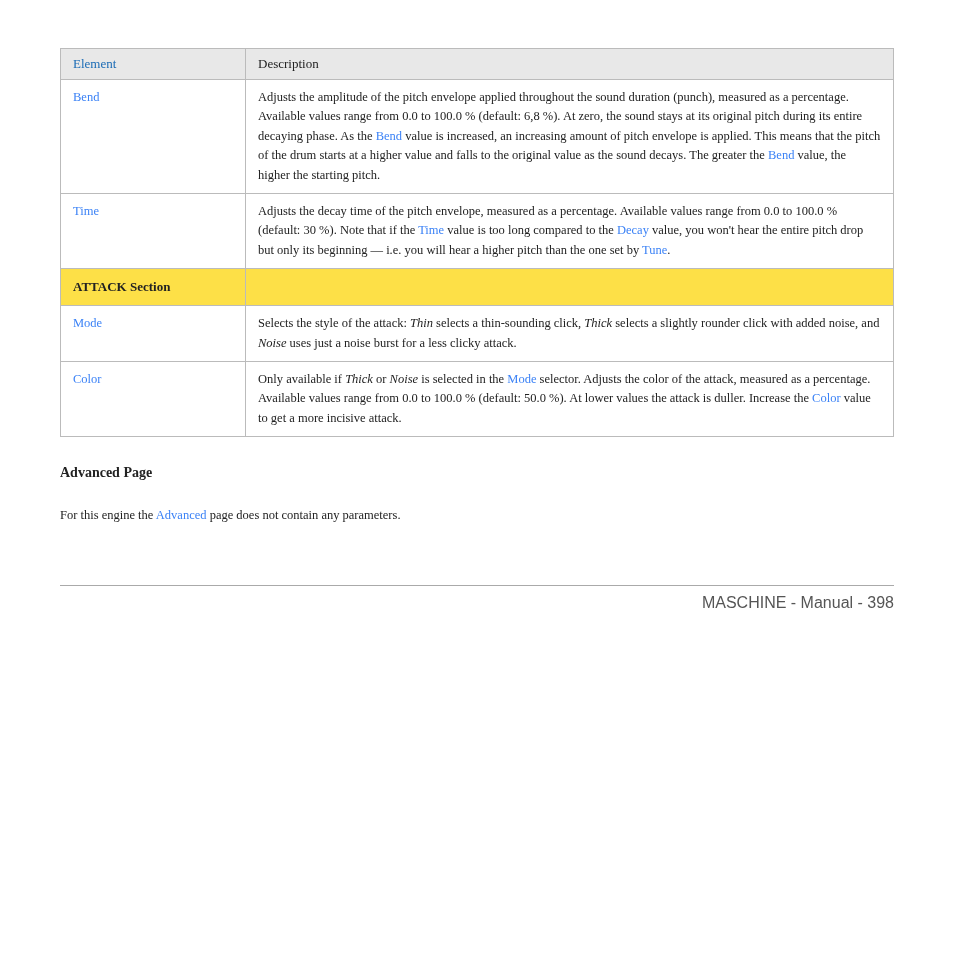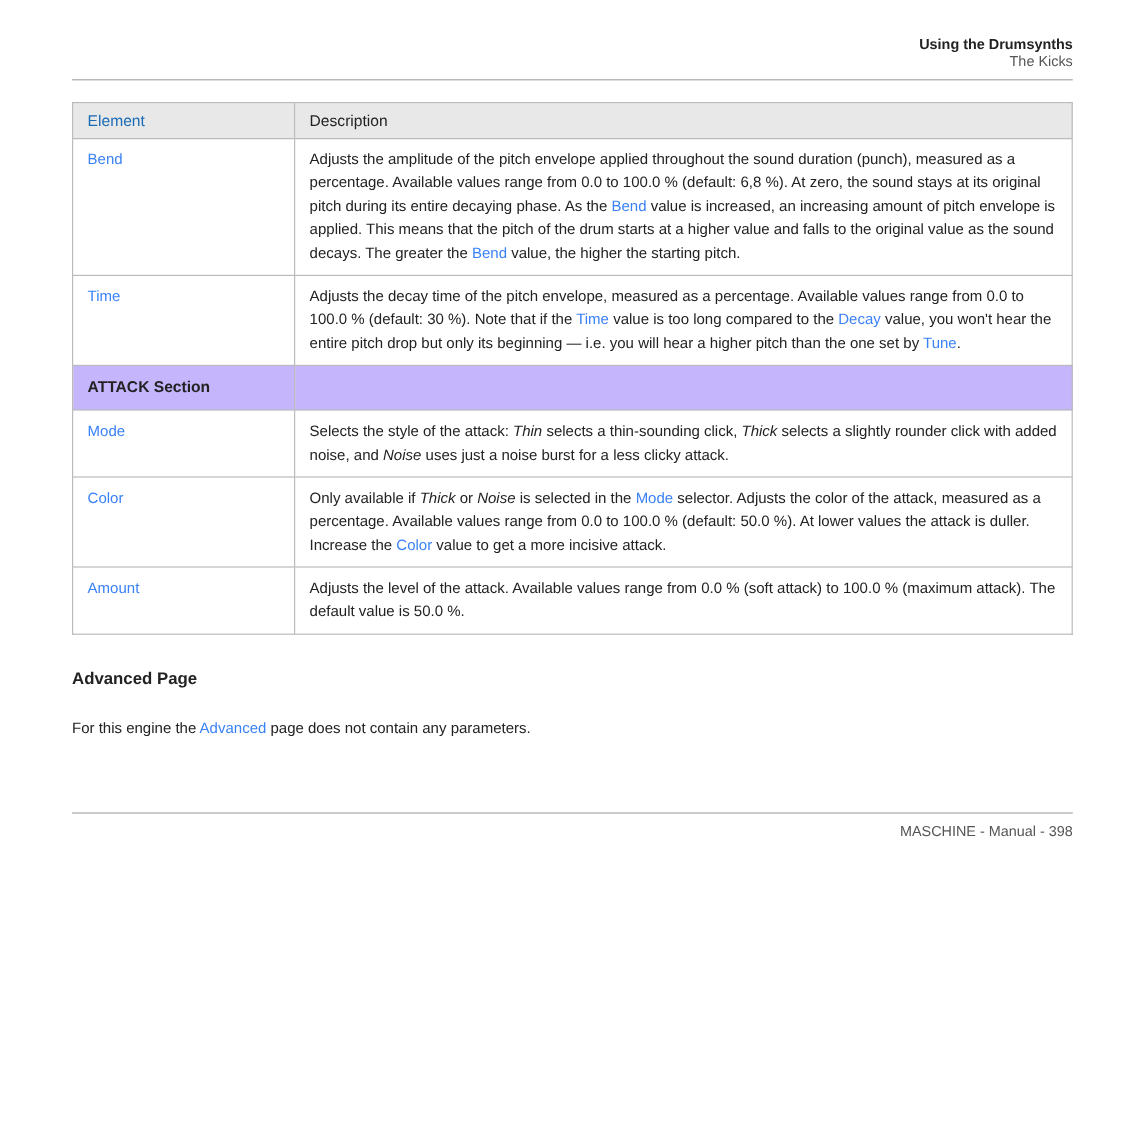--- a/index.html
+++ b/index.html
@@ -23,20 +23,21 @@
     .header-title {
       font-weight: bold;
       font-size: 12px;
     }
     .header-sub {
       font-size: 12px;
       color: #555;
     }
     .content {
       margin-top: 18px;
+      font-family: Liberation Serif, serif;
     }
     table {
       width: 100%;
       border-collapse: collapse;
       margin-bottom: 28px;
     }
     table th {
       background: #e8e8e8;
       text-align: left;
       padding: 7px 12px;
@@ -62,54 +63,50 @@
       color: #3b82f6;
     }
     .italic {
       font-style: italic;
       text-align: center;
     }
     .section-row td {
       font-weight: bold;
       font-size: 13px;
       color: #222;
-      background: #c4b5fd;
+      background: #fde047;
       padding: 8px 12px;
     }
     .section-row td:first-child {
       color: #222;
     }
     .advanced-title {
       font-weight: bold;
       font-size: 14px;
       margin-bottom: 10px;
     }
     .advanced-text {
       font-size: 12.5px;
       line-height: 1.6;
       margin-top: 24px;
     }
     .footer {
       border-top: 1px solid #aaa;
       margin-top: 60px;
       padding-top: 8px;
       text-align: right;
-      font-size: 12px;
+      font-size: 16px;
       color: #555;
     }
   </style>
 </head>
 <body>
 
 <div class="page">
 
-  <div class="header">
-    <div class="header-title">Using the Drumsynths</div>
-    <div class="header-sub">The Kicks</div>
-  </div>
 
   <div class="content">
 
     <table>
       <thead>
         <tr>
           <th class="col-element">Element</th>
           <th class="col-desc">Description</th>
         </tr>
       </thead>
@@ -127,24 +124,20 @@
             <td></td>
           </tr>
           <tr>
             <td class="col-element"><span class="link">Mode</span></td>
             <td class="col-desc">Selects the style of the attack: <span class="italic">Thin</span> selects a thin-sounding click, <span class="italic">Thick</span> selects a slightly rounder click with added noise, and <span class="italic">Noise</span> uses just a noise burst for a less clicky attack.</td>
           </tr>
           <tr>
             <td class="col-element"><span class="link">Color</span></td>
             <td class="col-desc">Only available if <span class="italic">Thick</span> or <span class="italic">Noise</span> is selected in the <span class="link">Mode</span> selector. Adjusts the color of the attack, measured as a percentage. Available values range from 0.0 to 100.0 % (default: 50.0 %). At lower values the attack is duller. Increase the <span class="link">Color</span> value to get a more incisive attack.</td>
           </tr>
-          <tr>
-            <td class="col-element"><span class="link">Amount</span></td>
-            <td class="col-desc">Adjusts the level of the attack. Available values range from 0.0 % (soft attack) to 100.0 % (maximum attack). The default value is 50.0 %.</td>
-          </tr>
         </tbody>
     </table>
 
     <div class="advanced-title">Advanced Page</div>
     <div class="advanced-text">
       <span>For this engine the </span><span class="link">Advanced</span><span> page does not contain any parameters.</span>
     </div>
 
   </div>
 

